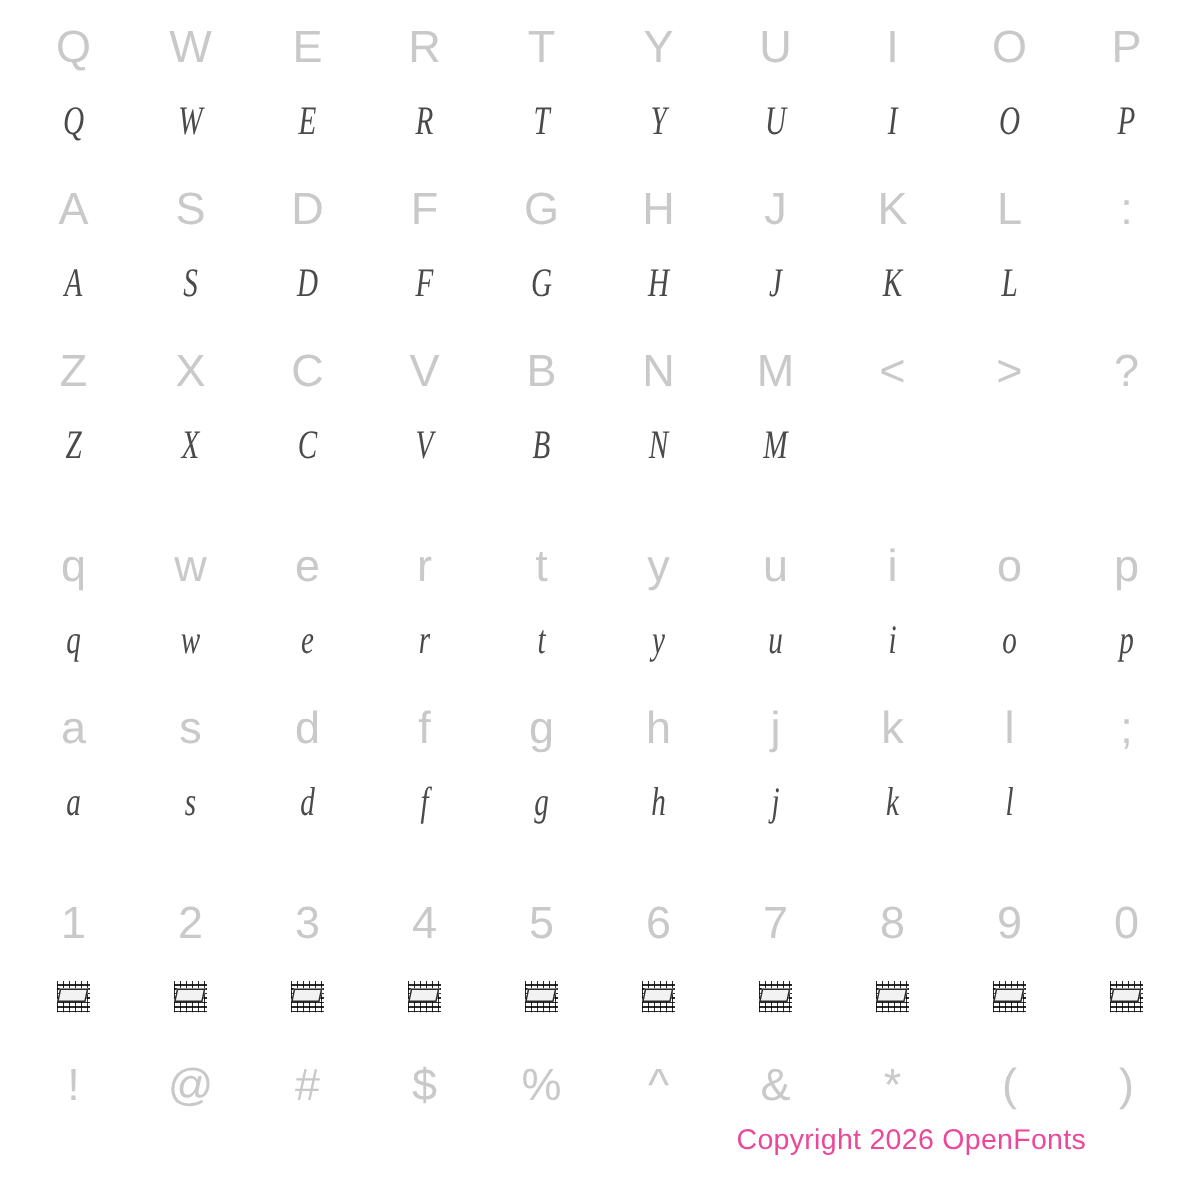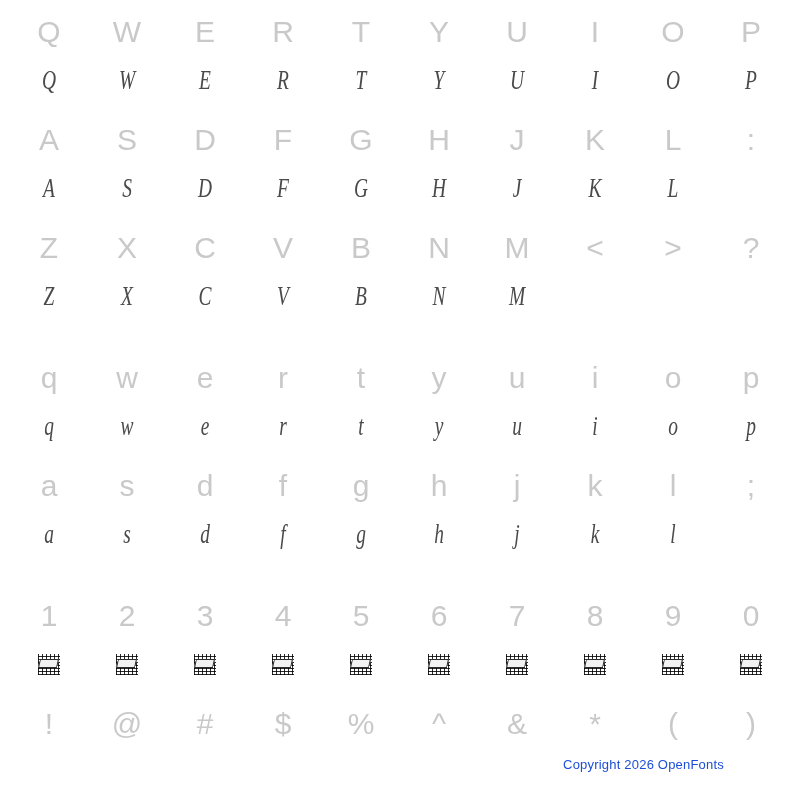--- a/index.html
+++ b/index.html
@@ -99,22 +99,22 @@
 
   .spacer-lg { height: 34px; }
   .spacer-md { height: 12px; }
   .spacer-sm { height: 6px; }
 
   #copyright {
     position: absolute;
     right: 76px;
     bottom: 28px;
     font-family: "Liberation Sans", sans-serif;
-    font-size: 13px;
-    color: #1d4ed8;
+    font-size: 19px;
+    color: #ec4899;
     letter-spacing: 0.2px;
     white-space: nowrap;
   }
 </style>
 </head>
 <body>
 
 <div id="specimen">
 
   <div class="block">

